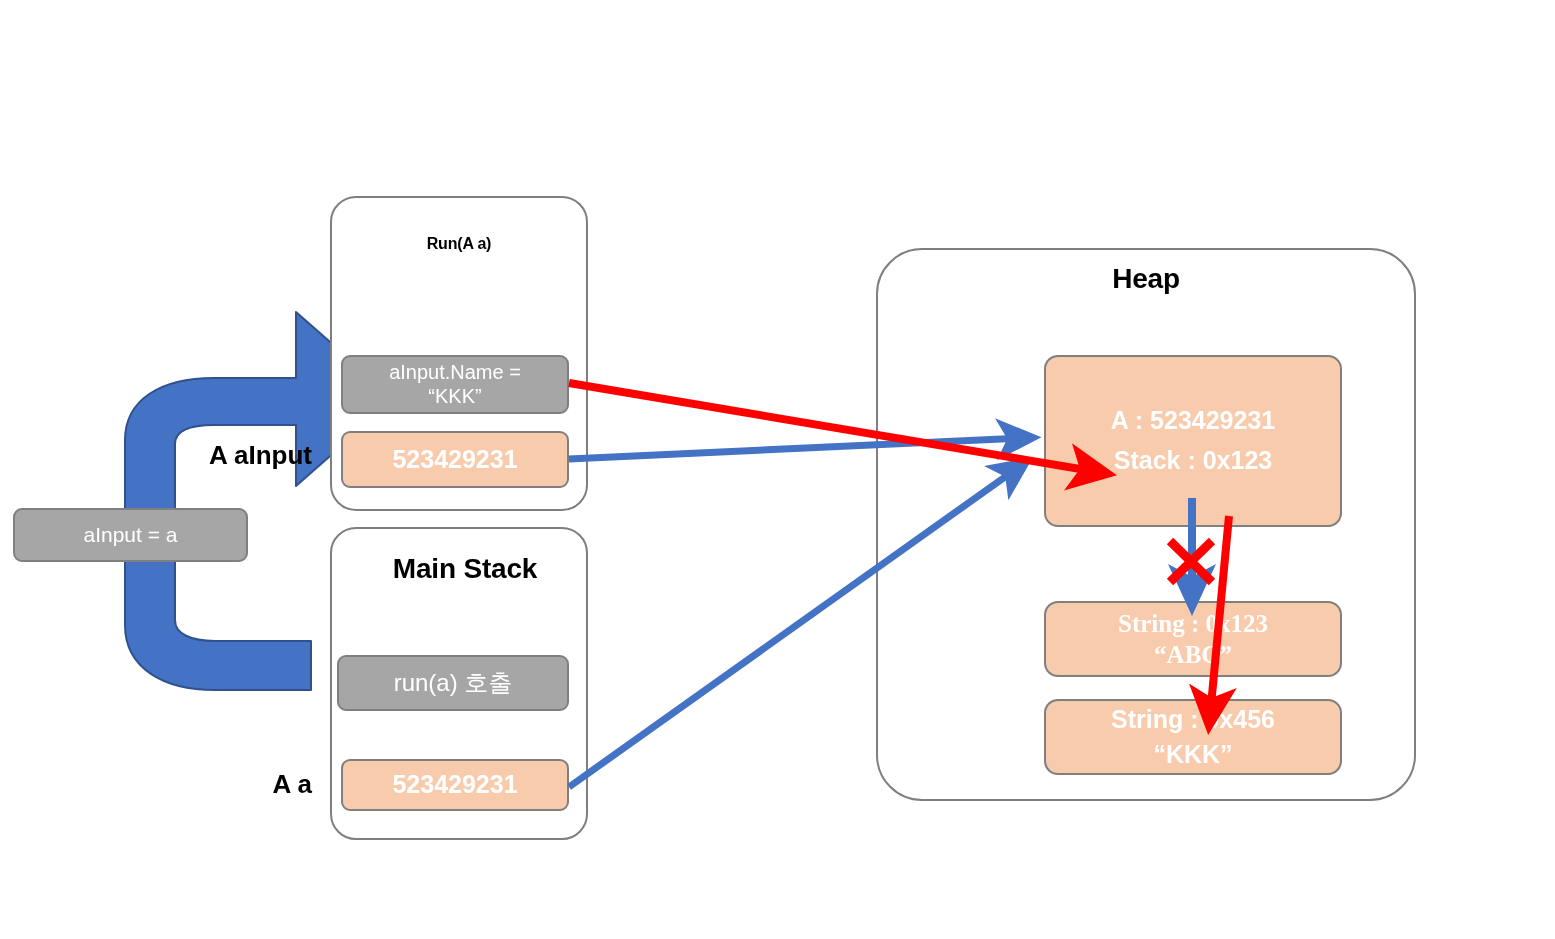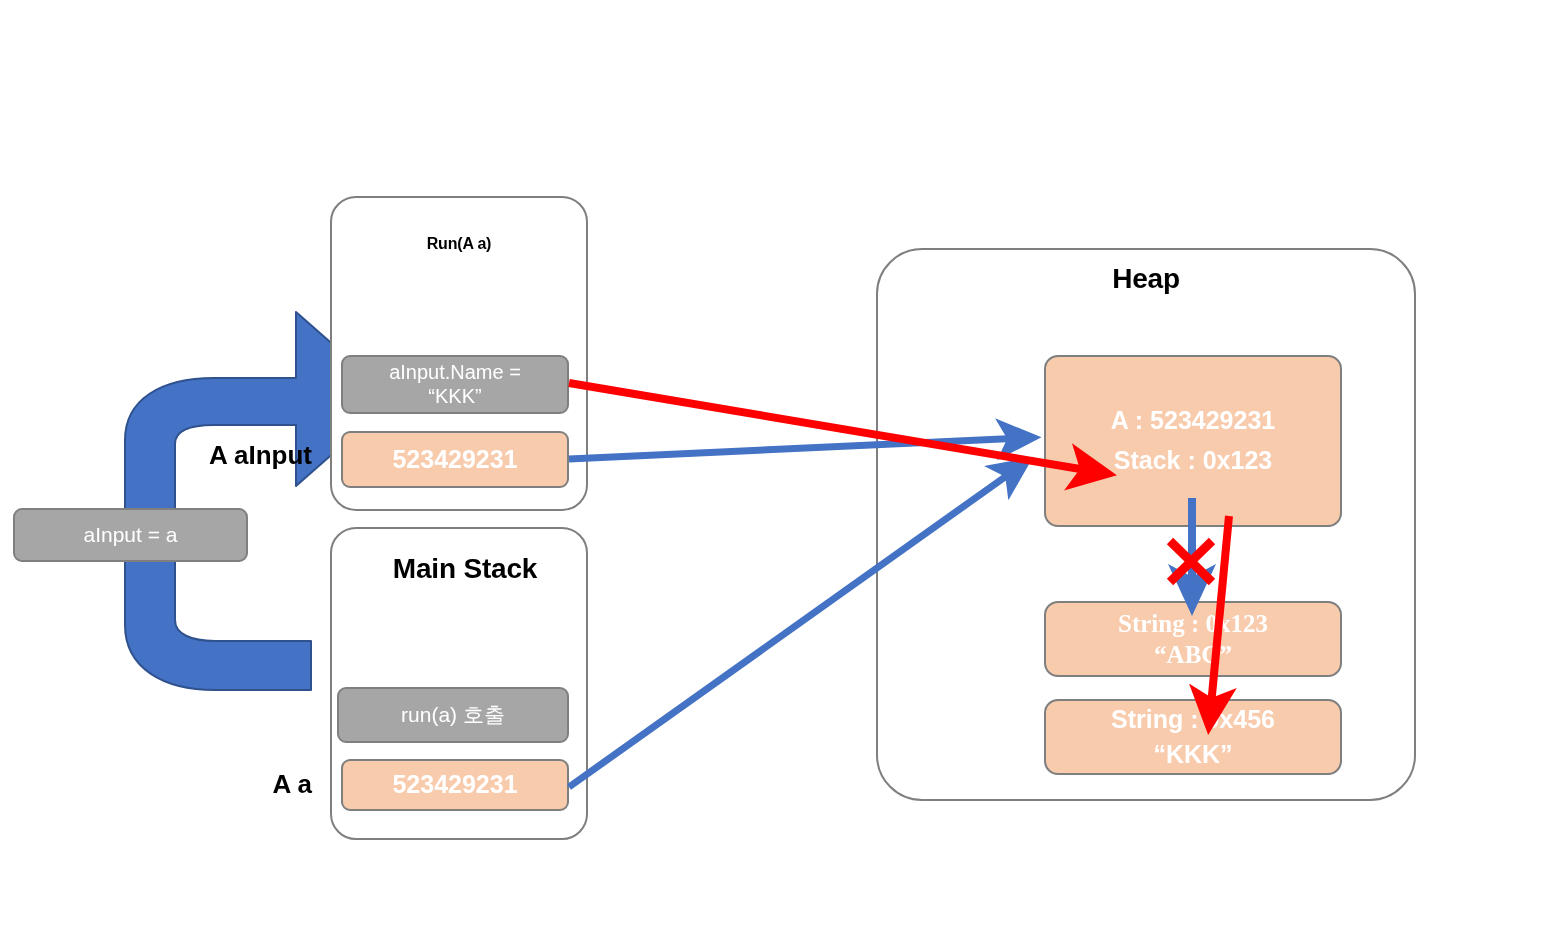--- a/index.html
+++ b/index.html
@@ -131,21 +131,21 @@
 
   <div class="cell peach" style="left:341px; top:431px; width:228px; height:57px; font-size:25px;">
     <span>523429231</span>
   </div>
 
   <div class="container-box" style="left:330px; top:527px; width:258px; height:313px;"></div>
   <div class="container-title" style="left:336px; top:553px; width:258px; font-size:28px; z-index:4;">
     <span>Main Stack</span>
   </div>
 
-  <div class="cell gray" style="left:337px; top:655px; width:232px; height:56px; font-size:21px;margin-top:32px;">
+  <div class="cell gray" style="left:337px; top:655px; width:232px; height:56px; font-size:24px;">
     <span>run(a) 호출</span>
   </div>
 
   <div class="cell peach" style="left:341px; top:759px; width:228px; height:52px; font-size:25px;">
     <span>523429231</span>
   </div>
 
   <div class="container-box" style="left:876px; top:248px; width:540px; height:553px; border-radius:46px;"></div>
   <div class="container-title" style="left:876px; top:263px; width:540px; font-size:28px; z-index:4;">
     <span>Heap</span>

